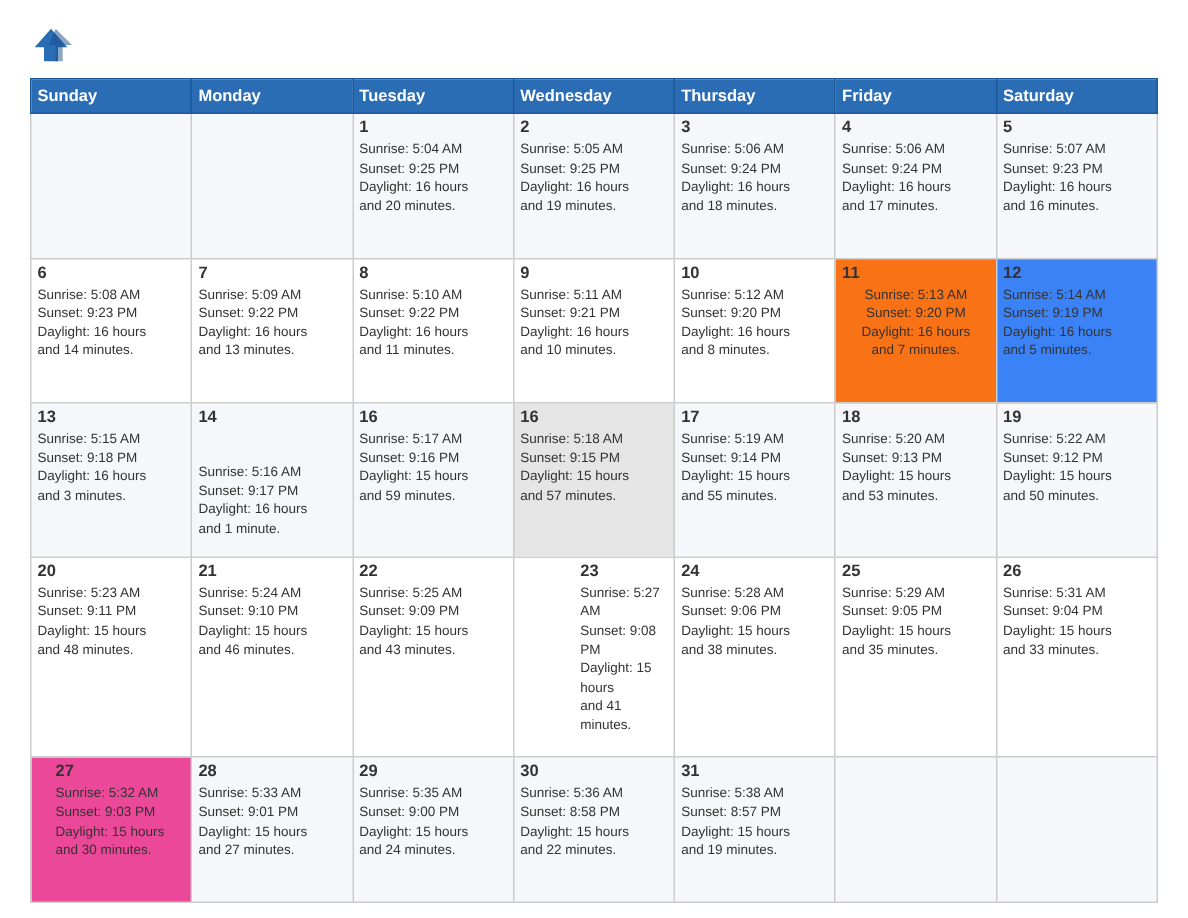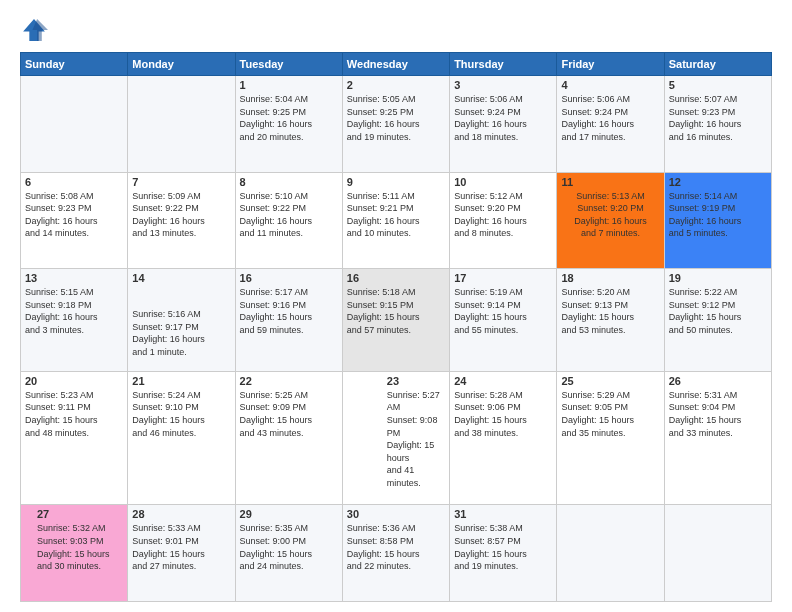--- a/index.html
+++ b/index.html
@@ -315,21 +315,21 @@
           </td>
           <td style="background: rgb(255, 255, 255);">
             <span class="day-num">26</span>
             <div class="day-info" style="white-space: pre-line;">Sunrise: 5:31 AM
 Sunset: 9:04 PM
 Daylight: 15 hours
 and 33 minutes.</div>
           </td>
         </tr>
         <tr>
-          <td style="background: #f9a8d4; padding-left: 16px;">
+          <td style="background: #ec4899; padding-left: 16px;">
             <span class="day-num">27</span>
             <div class="day-info" style="white-space: pre-line;">Sunrise: 5:32 AM
 Sunset: 9:03 PM
 Daylight: 15 hours
 and 30 minutes.</div>
           </td>
           <td style="background: rgb(245, 247, 250);">
             <span class="day-num">28</span>
             <div class="day-info" style="white-space: pre-line;">Sunrise: 5:33 AM
 Sunset: 9:01 PM

